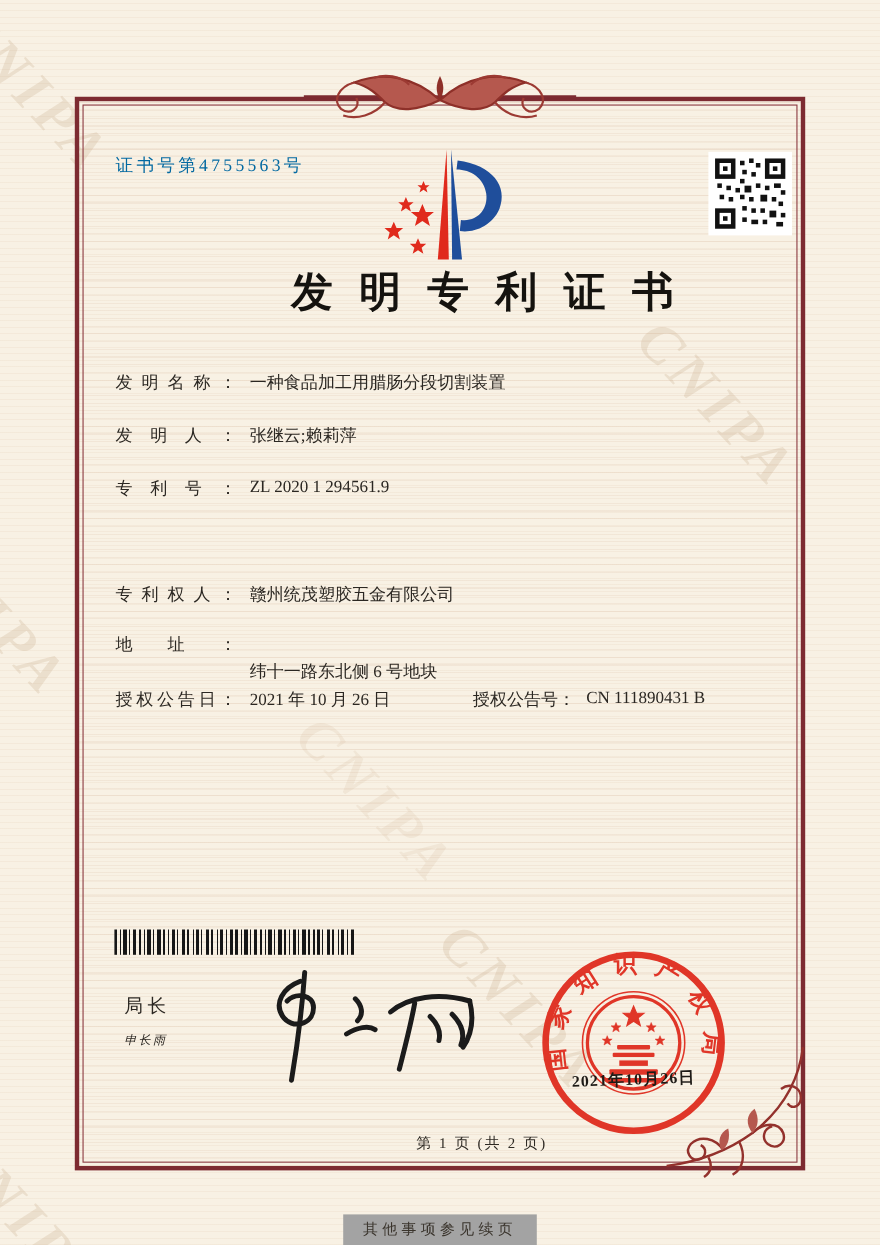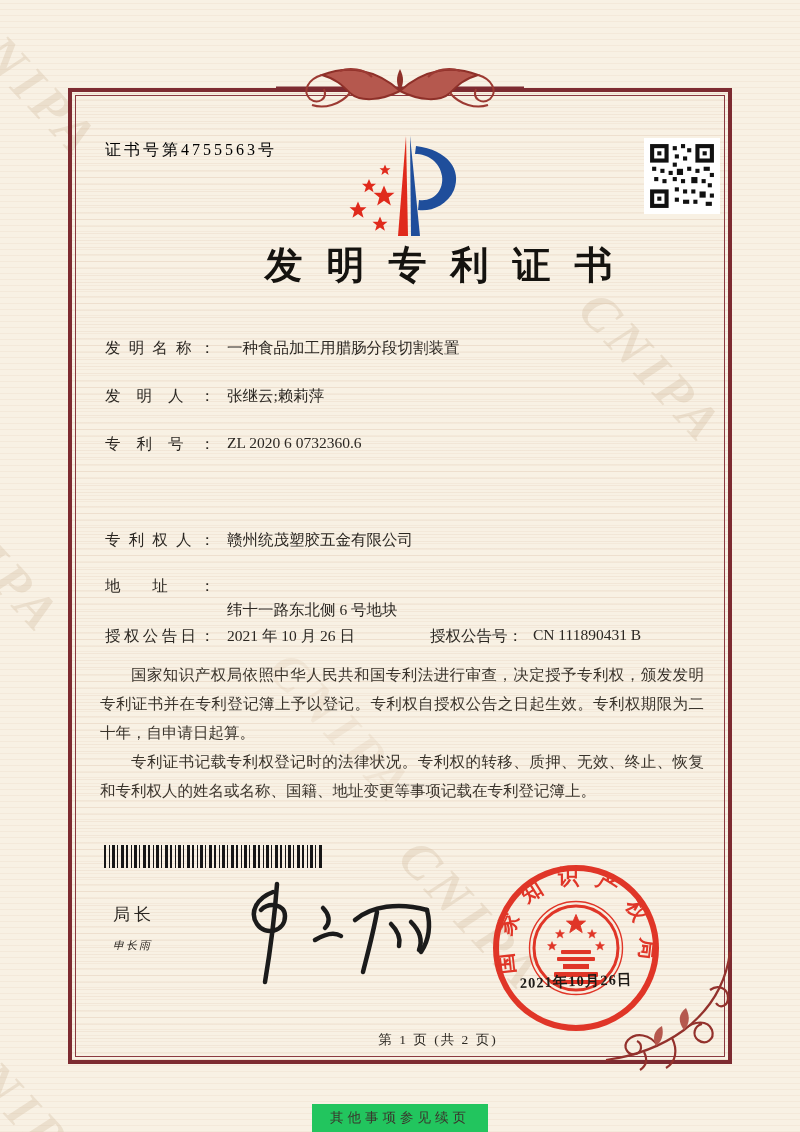--- a/index.html
+++ b/index.html
@@ -25,21 +25,21 @@
   .frame{
     position:absolute; left:68px; top:88px; width:664px; height:976px;
     border:4px solid #7d2b31; box-sizing:border-box;
     background:repeating-linear-gradient(0deg, rgba(196,150,118,.12) 0 1px, transparent 1px 7px);
   }
   .frame .inner{
     position:absolute; inset:3px; border:1px solid #8b3a40;
   }
   .cert-no{
     position:absolute; left:105px; top:140px; font-size:16px; letter-spacing:3px;
-    color:#000000;
+    color:#0369a1;
   }
   .logo{ position:absolute; left:336px; top:124px; width:134px; height:116px; }
   .qr{ position:absolute; left:644px; top:138px; width:76px; height:76px; background:#fff; padding:4px; box-sizing:border-box; }
   .title{
     position:absolute; left:68px; top:240px; width:741px; text-align:center;
     font-size:38px; font-weight:700; letter-spacing:24px; padding-left:24px;
     box-sizing:border-box; color:#15130f;
   }
   .row{ position:absolute; left:105px; display:flex; font-size:15.5px; white-space:nowrap; }
   .row .lbl{ display:inline-block; width:110px; text-align:justify; text-align-last:justify; }
@@ -69,21 +69,21 @@
     position:absolute; left:486px; top:972px; width:180px; text-align:center;
     font-size:14.5px; font-weight:700; color:#1d1a16; letter-spacing:1px; z-index:6;
     transform:rotate(-2deg);
   }
   .page-footer{
     position:absolute; left:68px; top:1031px; width:740px; text-align:center;
     font-size:13.5px; letter-spacing:2px; color:#2e2a24;
   }
   .cont-note{
     position:absolute; left:50%; top:1104px; transform:translateX(-50%);
-    background:#22c55e; padding:5px 18px; font-size:13.5px; letter-spacing:4px;
+    background:#a3a3a3; padding:5px 18px; font-size:13.5px; letter-spacing:4px;
     color:#3a342c; z-index:4;
   }
   .ornament-top{ position:absolute; left:276px; top:55px; width:248px; height:68px; }
   .ornament-br{ position:absolute; left:598px; top:946px; width:140px; height:126px; z-index:3; }
 </style>
 </head>
 <body>
 
 <div class="page">
 
@@ -207,41 +207,37 @@
   <div class="row" style="top:386px">
     <span class="lbl">发明人：</span>
     <span class="val">张继云;赖莉萍</span>
   </div>
   <div class="row" style="top:338px">
     <span class="lbl">发明名称：</span>
     <span class="val">一种食品加工用腊肠分段切割装置</span>
   </div>
   <div class="row" style="top:434px">
     <span class="lbl">专利号：</span>
-    <span class="val">ZL 2020 6 0732360.6</span>
+    <span class="val">ZL 2020 1 294561.9</span>
   </div>
   <div class="row" style="top:530px">
     <span class="lbl">专利权人：</span>
     <span class="val">赣州统茂塑胶五金有限公司</span>
   </div>
   <div class="row" style="top:576px">
     <span class="lbl">地址：</span>
   </div>
   <div class="addr2" style="top:600px">纬十一路东北侧 6 号地块</div>
   <div class="row" style="top:626px">
     <span class="lbl">授权公告日：</span>
     <span class="val">2021 年 10 月 26 日</span>
     <span class="lbl2">授权公告号：</span>
     <span class="val2">CN 111890431 B</span>
   </div>
 
-  <div class="body-text">
-    <p>国家知识产权局依照中华人民共和国专利法进行审查，决定授予专利权，颁发发明专利证书并在专利登记簿上予以登记。专利权自授权公告之日起生效。专利权期限为二十年，自申请日起算。</p>
-    <p>专利证书记载专利权登记时的法律状况。专利权的转移、质押、无效、终止、恢复和专利权人的姓名或名称、国籍、地址变更等事项记载在专利登记簿上。</p>
-  </div>
 
   <div class="barcode"></div>
 
   <div class="sig-title">局长</div>
   <div class="sig-name">申长雨</div>
 
   <svg class="signature-svg" viewBox="0 0 230 112">
     <g fill="none" stroke="#1b1b1b" stroke-width="4.5" stroke-linecap="round" stroke-linejoin="round">
       <path d="M58,14 C42,20 34,34 42,46 C50,58 70,54 70,38 C70,26 54,24 46,32"></path>
       <path d="M62,6 C60,34 56,68 50,104"></path>

